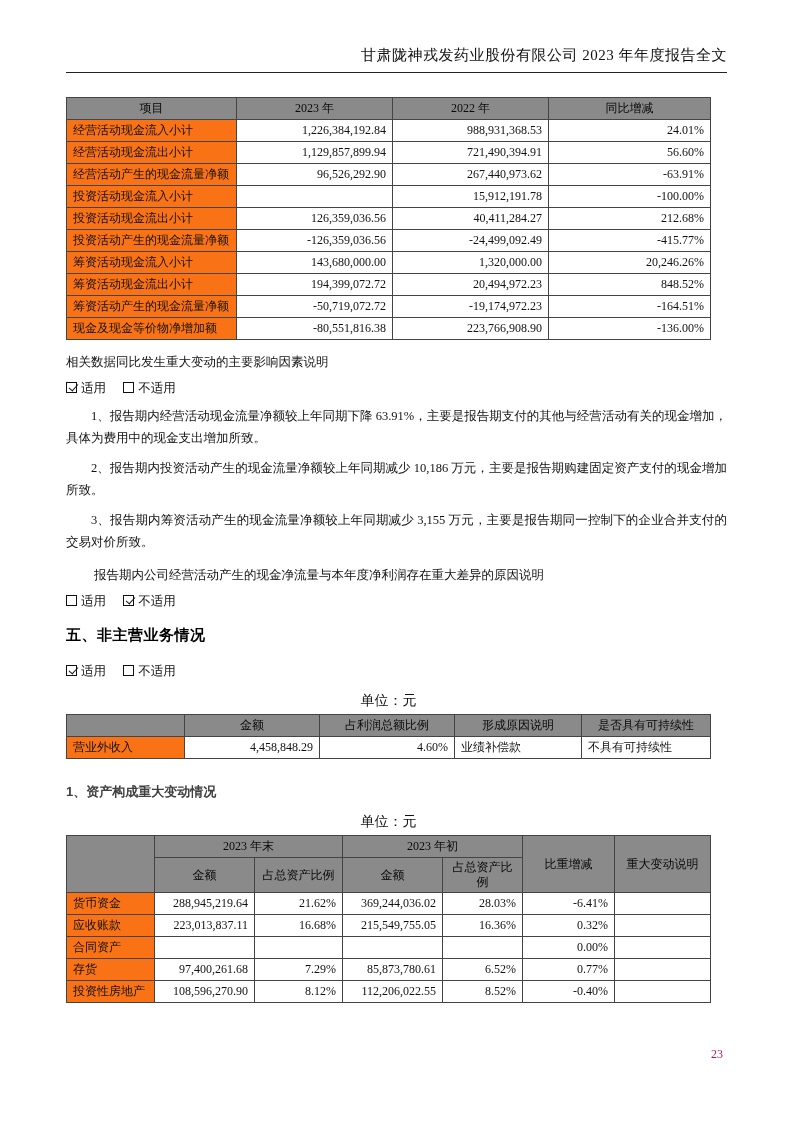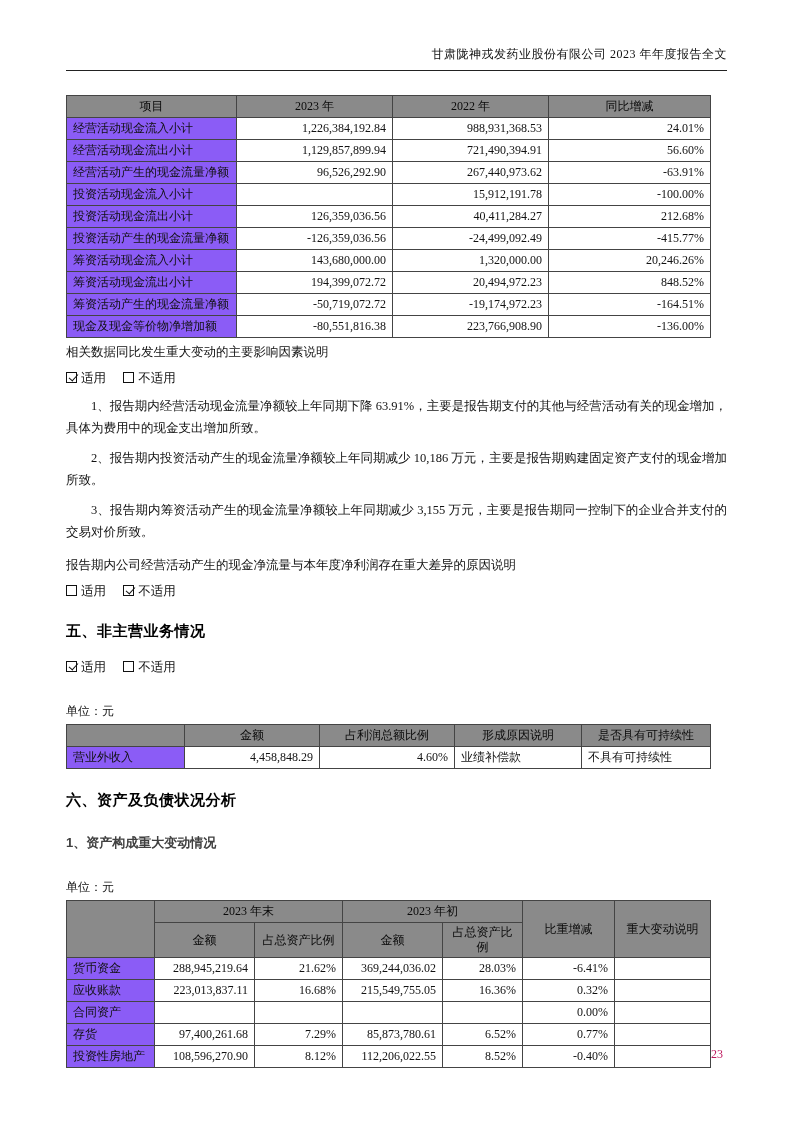--- a/index.html
+++ b/index.html
@@ -3,58 +3,58 @@
 <meta charset="utf-8">
 <style>
   * { margin:0; padding:0; box-sizing:border-box; }
   html,body { background:#9e9e9e; }
   .page {
     width:793px; height:1122px; margin:0 auto; background:#ffffff;
     position:relative; padding:46px 66px 0 66px;
     font-family:"Liberation Serif","DejaVu Serif",serif;
     color:#111; font-size:12.5px;
   }
-  .doc-header { text-align:right; font-size:12px; padding-bottom:7px; border-bottom:1px solid #222; letter-spacing:.5px; }
+  .doc-header { text-align:right; font-size:15px; padding-bottom:7px; border-bottom:1px solid #222; letter-spacing:.5px; }
 
   table { border-collapse:collapse; table-layout:fixed; width:645px;padding-left:12px; }
   th, td {
     border:1px solid #444; padding:2px 6px; height:22px;
     font-size:12px; font-weight:normal; vertical-align:middle; word-break:break-all;
   }
   thead th { background:#8a8a8a; text-align:center; color:#0a0a0a; }
-  .label-cell { background:#8b5cf6; }
+  .label-cell { background:#f97316; }
   .al { text-align:left; }
   .ar { text-align:right; }
 
   .tbl-cashflow { margin-top:24px; }
-  .line { margin-top:6px; }
-  .line-gap { margin-top:14px; }
+  .line { margin-top:14px; }
+  .line-gap { margin-top:14px;margin-left:28px; }
   .appl { margin-top:9px; }
   .appl .opt { margin-right:14px; white-space:nowrap; }
   .cb {
     display:inline-block; width:11px; height:11px; border:1px solid #111;
     position:relative; vertical-align:-1px; margin-right:4px; background:#fff;
   }
   .cb.checked::after {
     content:""; position:absolute; left:2px; top:1px; width:8px; height:4px;
     border-left:1.6px solid #111; border-bottom:1.6px solid #111;
     transform:rotate(-48deg);
   }
   .para { margin-top:8px; text-indent:2em; line-height:22px; text-align:justify; }
 
   h2 {
     font-family:"Liberation Sans","DejaVu Sans",sans-serif;
-    font-size:15px; font-weight:bold; color:#000; margin-top:22px; letter-spacing:.5px;
+    font-size:15px; font-weight:bold; color:#000; margin-top:16px; letter-spacing:.5px;
   }
   h3 {
     font-family:"Liberation Sans","DejaVu Sans",sans-serif;
     font-size:13px; font-weight:bold; color:#404040; margin-top:24px;
   }
   .appl-after-h2 { margin-top:18px; }
-  .unit { width:645px; text-align:left; margin-top:27px; margin-bottom:4px; font-size:12px; }
+  .unit { width:645px; text-align:center; margin-top:12px; margin-bottom:4px; font-size:14px; }
   .tbl-assets thead th { line-height:15px; }
 
   .page-number { position:absolute; right:70px; bottom:60px; font-size:12px; color:#be185d; }
 </style>
 </head>
 <body>
 
 <div class="page">
 
   <div class="doc-header">
@@ -188,21 +188,20 @@
         <tr>
           <td class="al label-cell">营业外收入</td>
           <td class="ar">4,458,848.29</td>
           <td class="ar">4.60%</td>
           <td class="al">业绩补偿款</td>
           <td class="al">不具有可持续性</td>
         </tr>
       </tbody>
   </table>
 
-  <h2>六、资产及负债状况分析</h2>
 
   <h3>1、资产构成重大变动情况</h3>
 
   <div class="unit">单位：元</div>
 
   <table class="tbl-assets">
     <colgroup>
         <col style="width:88px">
         <col style="width:100px">
         <col style="width:88px">

